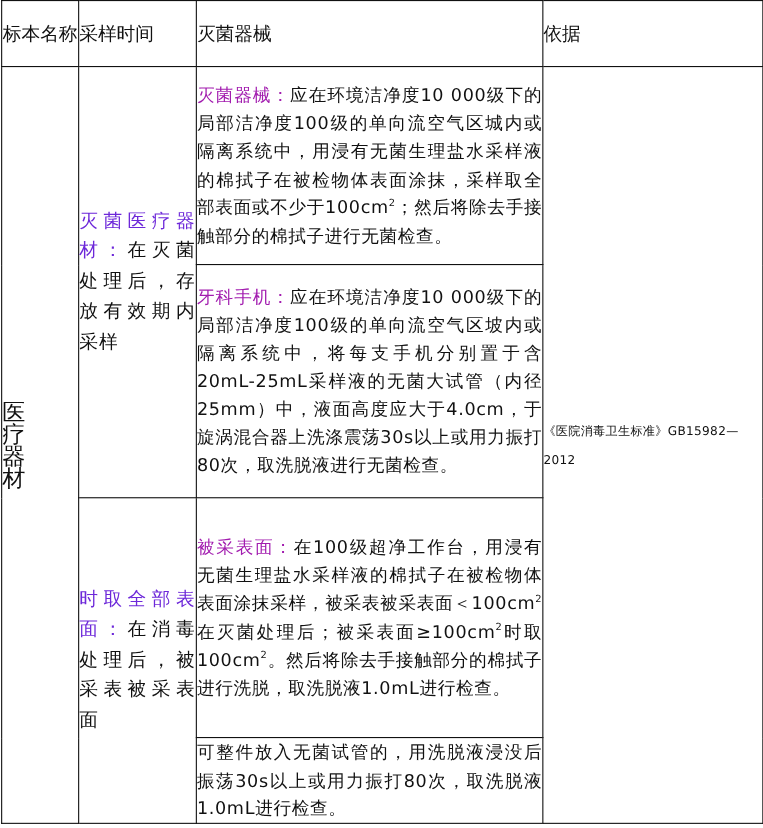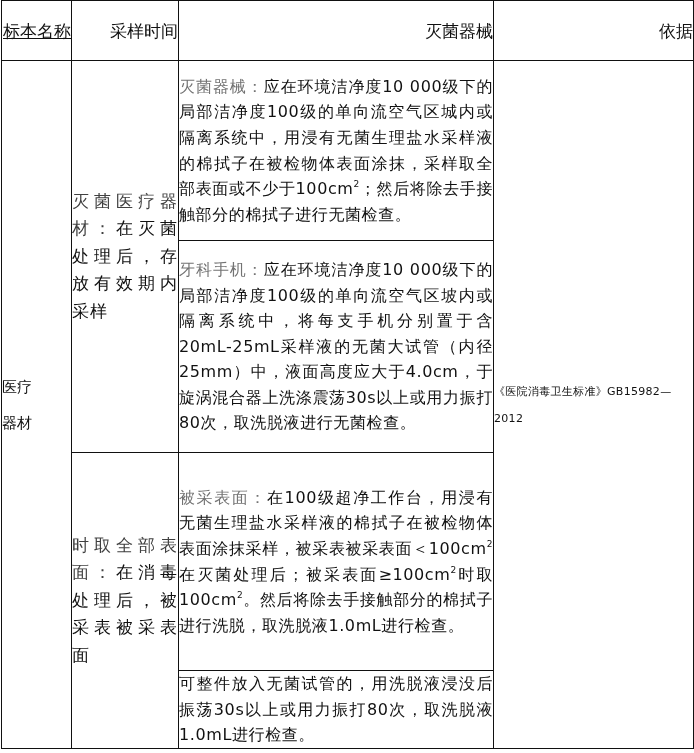--- a/index.html
+++ b/index.html
@@ -24,27 +24,27 @@
     }
     table.std td, table.std th {
       border: 1.5px solid #111111;
       padding: 0;
       vertical-align: middle;
       font-weight: normal;
     }
     .hdr {
       height: 59px;
       font-size: 17px;
-      text-align: right;
+      text-align: left;
       line-height: 26px;
     }
-    .hdr-name { padding: 0 6px; text-align: right; text-decoration: underline; }
+    .hdr-name { padding: 0 6px; text-align: center; }
     .cell-name {
-      font-size: 15px;
-      line-height: 36px;
+      font-size: 21px;
+      line-height: 20px;
       padding: 0 0 0 16px;
     }
     .cell-time {
       font-size: 17px;
       line-height: 27.5px;
       padding: 0 4px 0 5px;
       text-align: justify;
       letter-spacing: 1px;
     }
     .cell-method {
@@ -55,22 +55,22 @@
       text-align-last: left;
       letter-spacing: 0.6px;
       vertical-align: top;
     }
     .cell-basis {
       font-size: 11px;
       line-height: 27px;
       padding: 0 6px 0 12px;
       letter-spacing: 0.3px;
     }
-    .kw-green { color: #737373; }
-    .kw-blue { color: #404040; }
+    .kw-green { color: #a21caf; }
+    .kw-blue { color: #6d28d9; }
     sup { font-size: 9px; line-height: 0; vertical-align: 7px; }
   </style>
 </head>
 <body>
 
 <table class="std">
   <colgroup>
     <col style="width:70px">
     <col style="width:107px">
     <col style="width:315px">

